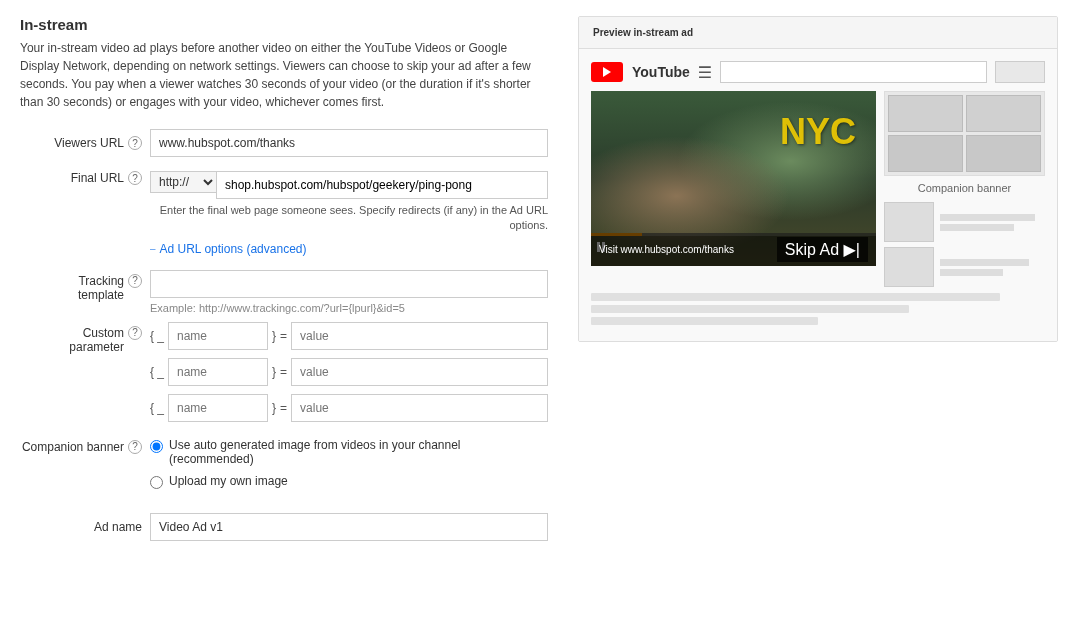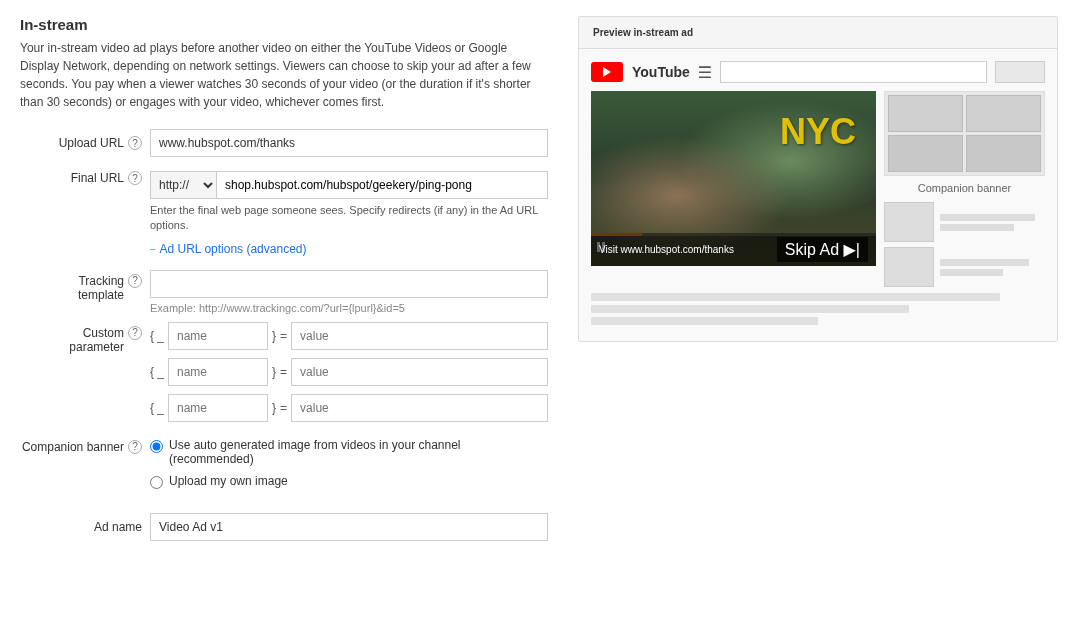--- a/index.html
+++ b/index.html
@@ -68,21 +68,21 @@
     .form-input {
       flex: 1;
       height: 28px;
       border: 1px solid #ccc;
       padding: 4px 8px;
       font-size: 12px;
       outline: none;
       color: #333;
     }
     .url-protocol-select {
-      height: 28px;
+      height: 22px;
       border: 1px solid #ccc;
       border-right: none;
       background: #f5f5f5;
       padding: 0 4px;
       font-size: 12px;
       color: #333;
       cursor: pointer;
     }
     .url-input-main {
       flex: 1;
@@ -91,20 +91,21 @@
       padding: 4px 8px;
       font-size: 12px;
       outline: none;
     }
     .url-hint {
       font-size: 11px;
       color: #555;
       margin-left: 130px;
       margin-bottom: 8px;
       line-height: 1.4;
+      text-align: right;
     }
     .ad-url-options {
       font-size: 12px;
       color: #1a73e8;
       margin-left: 130px;
       margin-bottom: 14px;
       cursor: pointer;
       text-decoration: none;
       display: flex;
       align-items: center;
@@ -383,21 +384,21 @@
 <body>
 
 <div class="main-container">
 
   <div class="left-panel">
     <div class="section-title">In-stream</div>
     <div class="section-description">Your in-stream video ad plays before another video on either the YouTube Videos or Google Display Network, depending on network settings. Viewers can choose to skip your ad after a few seconds. You pay when a viewer watches 30 seconds of your video (or the duration if it's shorter than 30 seconds) or engages with your video, whichever comes first.</div>
 
     <div class="form-row">
       <div class="form-label">
-        <span>Upload URL</span>
+        <span>Viewers URL</span>
         <span class="help-icon">?</span>
       </div>
       <input type="text" class="form-input" value="www.hubspot.com/thanks" style="">
     </div>
 
     <div class="form-row" style="align-items:flex-start; margin-bottom:4px;">
       <div class="form-label">
         <span>Final URL</span>
         <span class="help-icon">?</span>
       </div>

